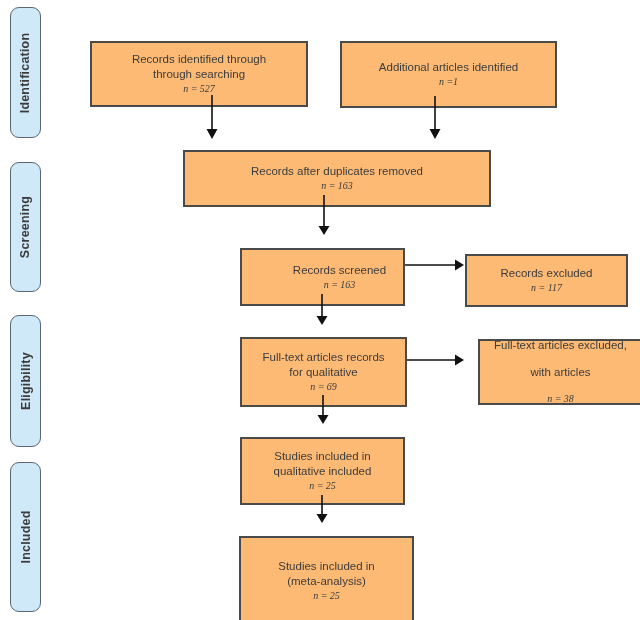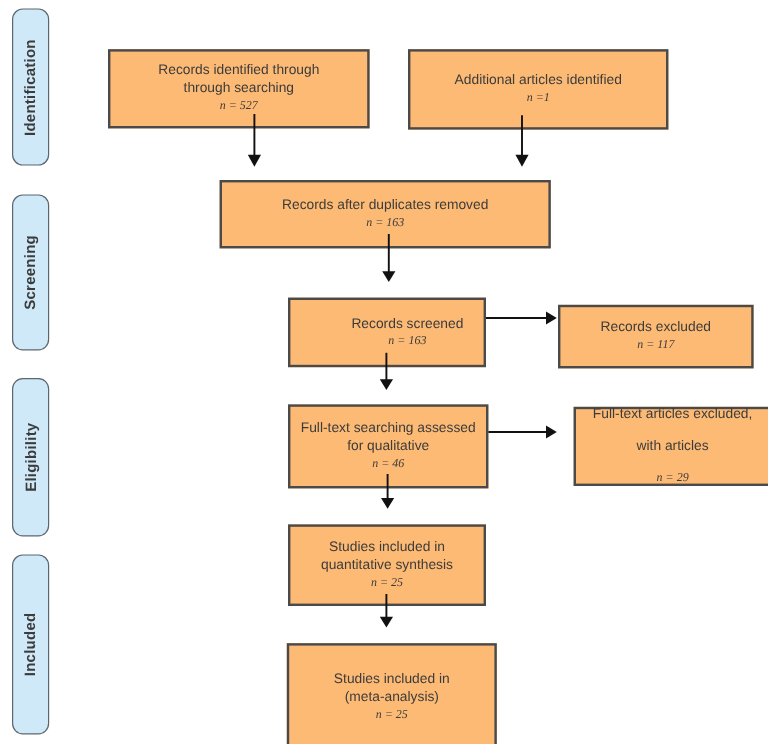--- a/index.html
+++ b/index.html
@@ -81,50 +81,50 @@
     <div class="line">Records identified through</div>
     <div class="line">through searching</div>
     <div class="nline">n = 527</div>
   </div>
 
   <div class="fbox" style="left:340px;top:29px;width:217px;height:67px;">
     <div class="line">Additional articles identified</div>
     <div class="nline">n =1</div>
   </div>
 
-  <div class="fbox" style="left:183px;top:138px;width:276px;height:57px;">
+  <div class="fbox" style="left:183px;top:138px;width:308px;height:57px;">
     <div class="line">Records after duplicates removed</div>
     <div class="nline">n = 163</div>
   </div>
 
   <div class="fbox" style="left:240px;top:236px;width:165px;height:58px;padding-left:34px;">
     <div class="line">Records screened</div>
     <div class="nline">n = 163</div>
   </div>
 
   <div class="fbox" style="left:465px;top:242px;width:163px;height:53px;">
     <div class="line">Records excluded</div>
     <div class="nline">n = 117</div>
   </div>
 
   <div class="fbox" style="left:240px;top:325px;width:167px;height:70px;">
-    <div class="line">Full-text searching assessed</div>
+    <div class="line">Full-text articles records</div>
     <div class="line">for qualitative</div>
-    <div class="nline">n = 46</div>
+    <div class="nline">n = 69</div>
   </div>
 
   <div class="fbox" style="left:478px;top:327px;width:165px;height:66px;gap:12px;">
     <div class="line">Full-text articles excluded,</div>
     <div class="line">with articles</div>
-    <div class="nline">n = 29</div>
+    <div class="nline">n = 38</div>
   </div>
 
   <div class="fbox" style="left:240px;top:425px;width:165px;height:68px;">
     <div class="line">Studies included in</div>
-    <div class="line">quantitative synthesis</div>
+    <div class="line">qualitative included</div>
     <div class="nline">n = 25</div>
   </div>
 
   <div class="fbox" style="left:239px;top:524px;width:175px;height:89px;">
     <div class="line">Studies included in</div>
     <div class="line">(meta-analysis)</div>
     <div class="nline">n = 25</div>
   </div>
 
   <svg class="arrows" width="640" height="620" viewBox="0 0 640 620">

